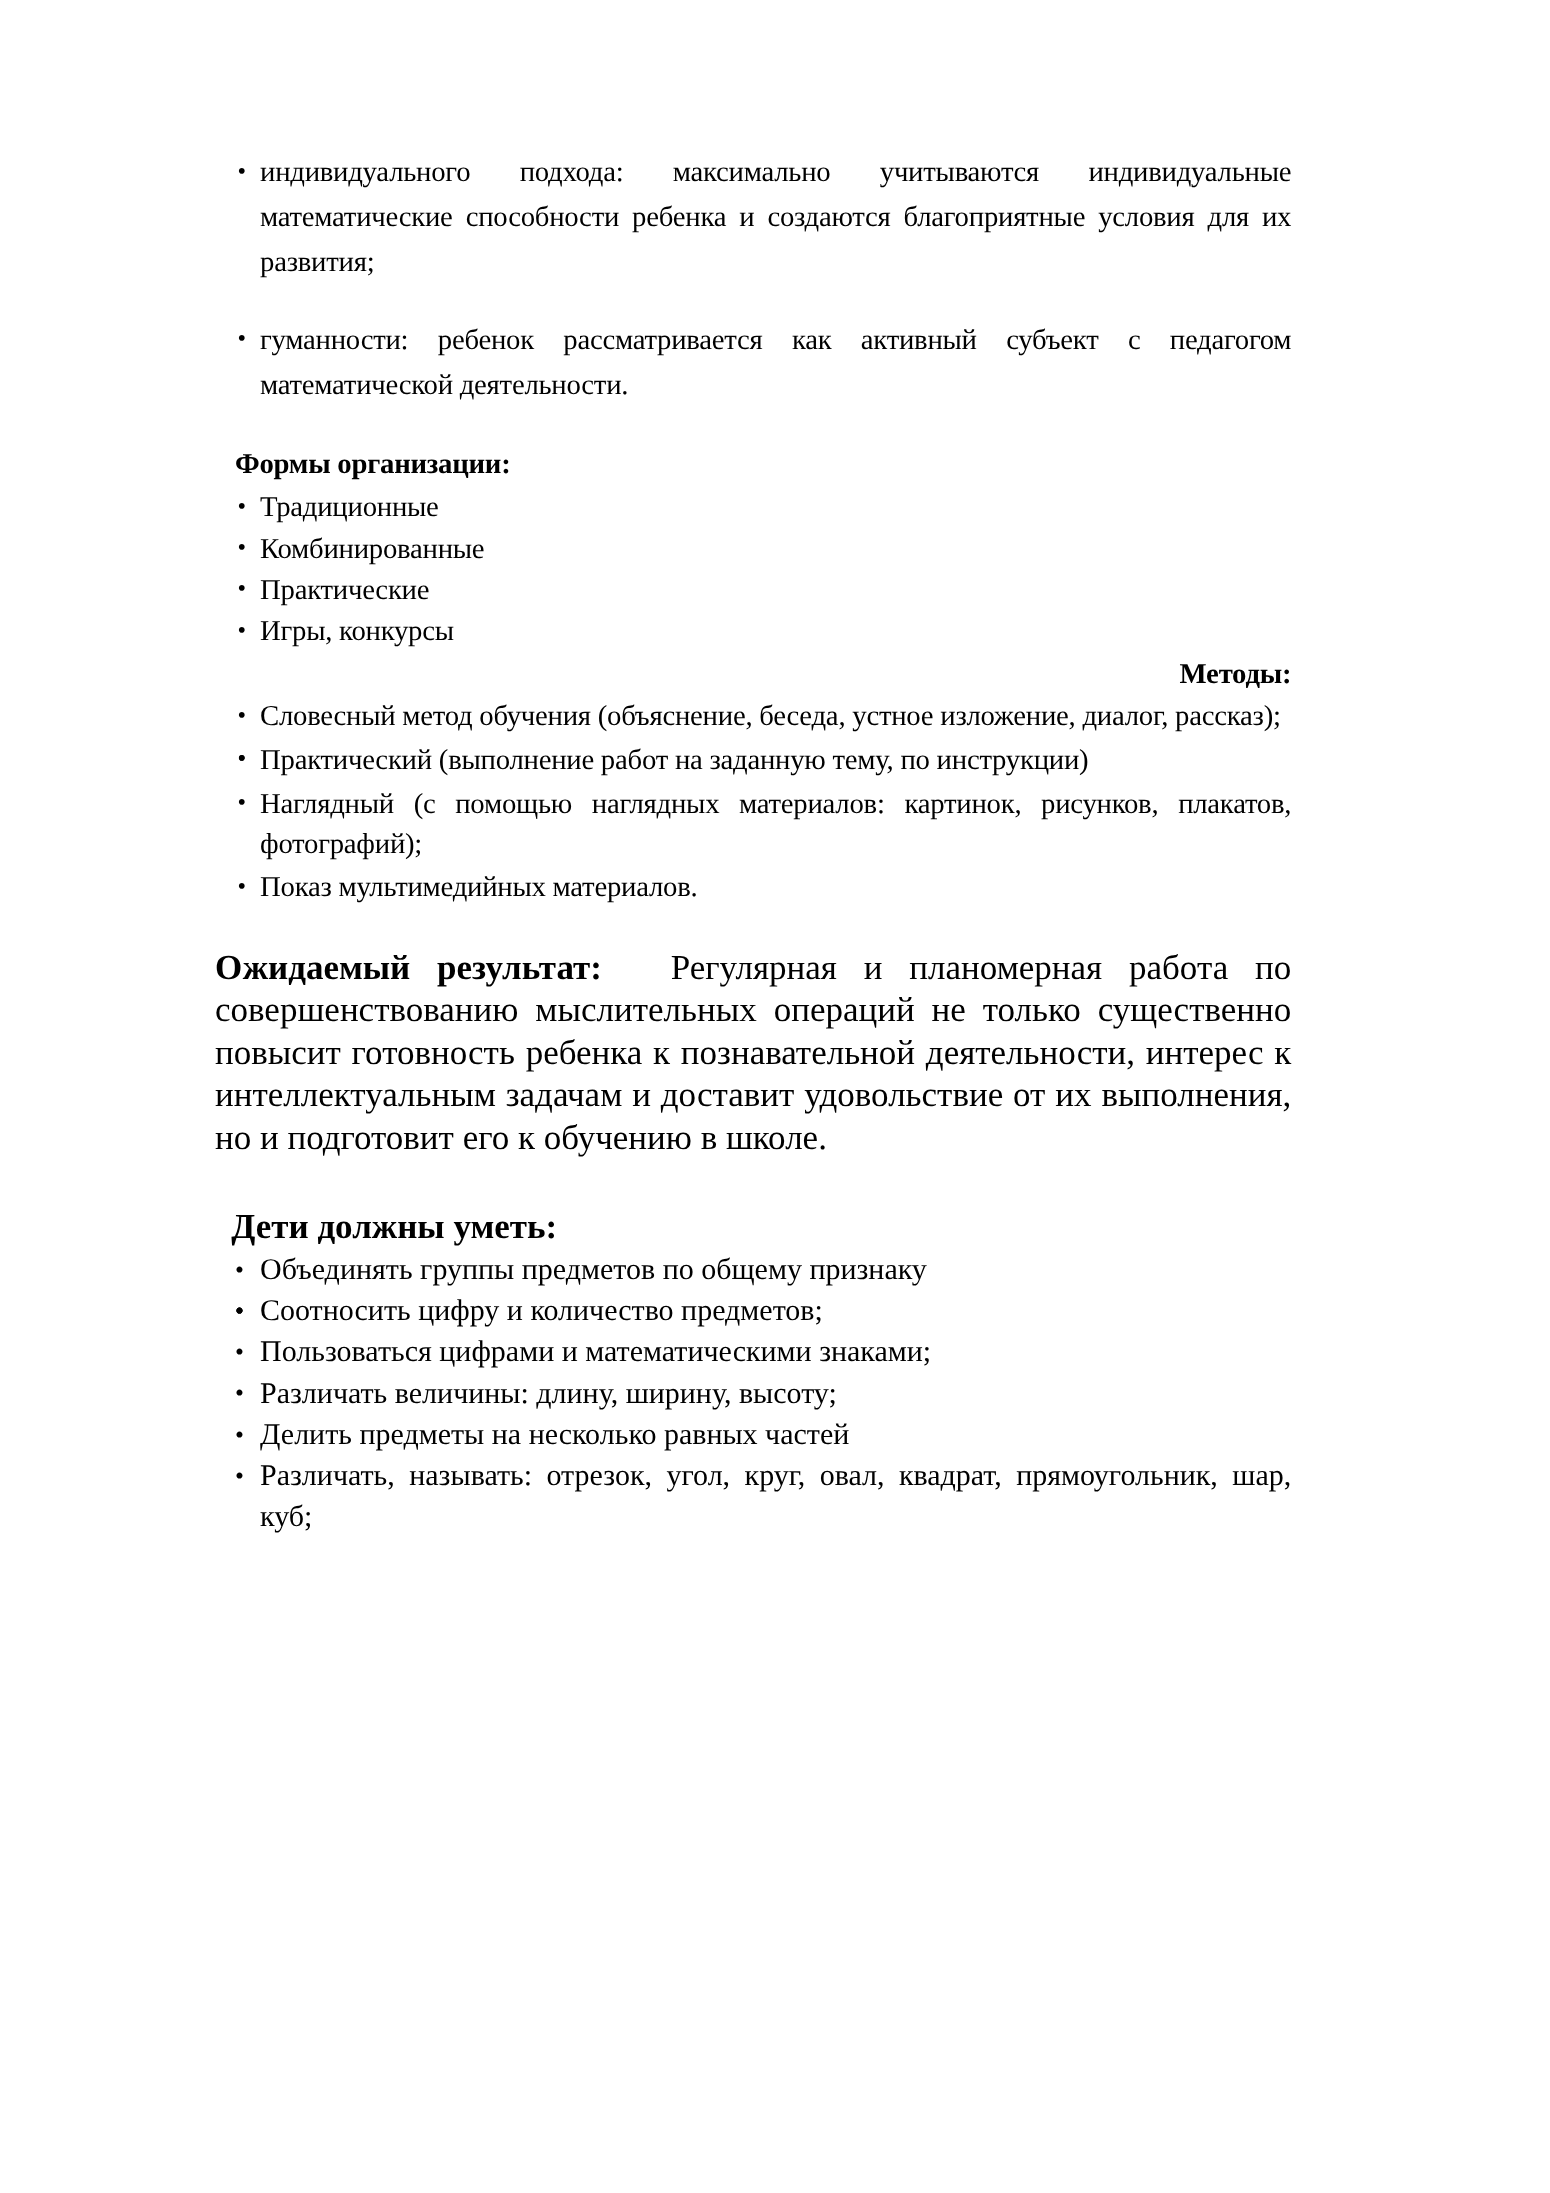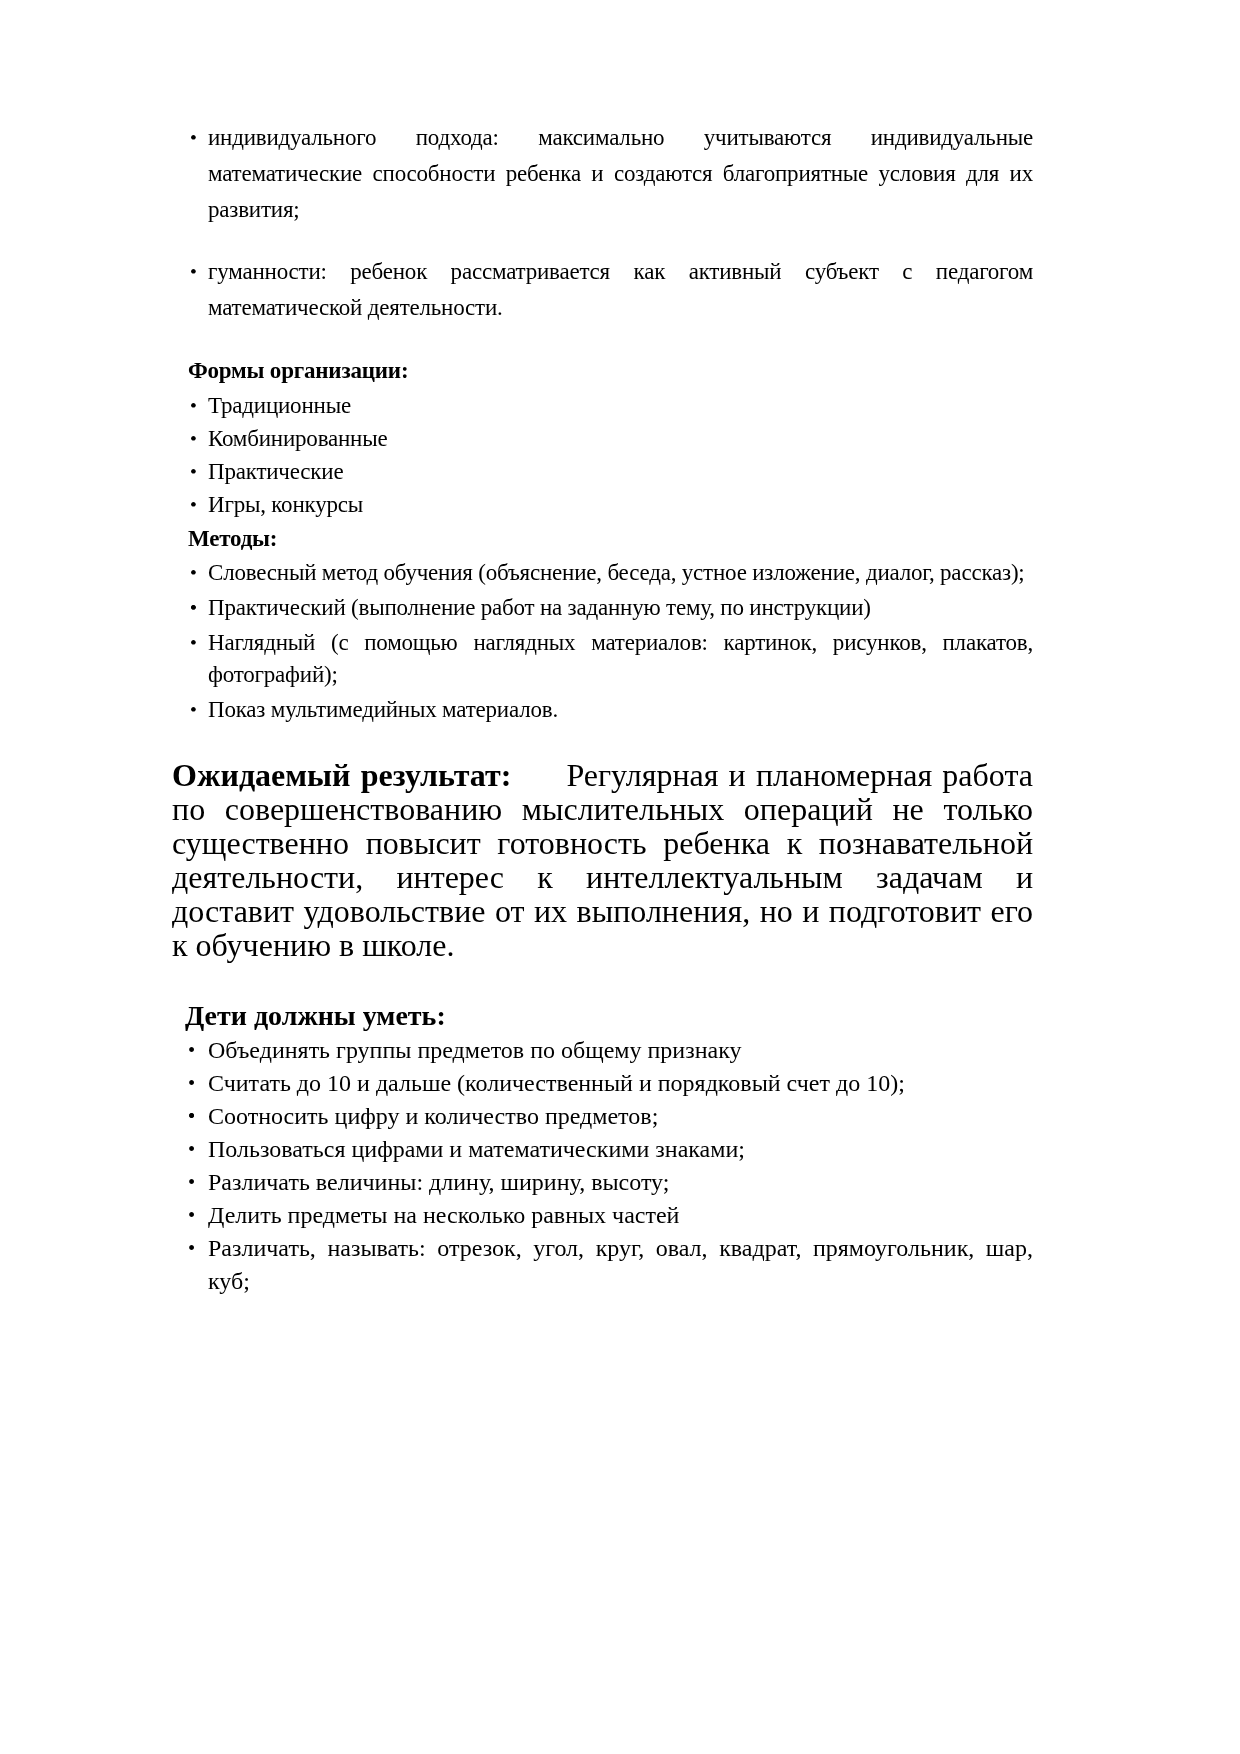--- a/index.html
+++ b/index.html
@@ -23,34 +23,34 @@
   ul.blist{list-style:none;margin:0;padding:0;}
   ul.blist li{position:relative;padding-left:20px;text-align:justify;}
   .marker{position:absolute;left:2px;top:0;font-size:0.85em;}
   
   .principles li{line-height:36px;margin-bottom:26px;}
   .principles li:last-child{margin-bottom:0;}
   
   .lead{margin:28px 0 0 0;line-height:36px;text-align:justify;}
   
   .h{font-weight:bold;margin:27px 0 0 0;line-height:36px;}
-  .h-methods{font-weight:bold;margin:0;line-height:36px;}
+  .h-methods{font-weight:bold;margin:0;line-height:36px;text-align:right;}
   
   .intro{margin:22px 0 0 0;line-height:33px;}
   
   .forms li{line-height:33px;}
   
   .methods li{line-height:32px;margin-bottom:3px;}
   .methods li:last-child{margin-bottom:0;}
   
   .expected{
     margin:32px 0 0 -16px;
     line-height:34px;
     text-align:justify;
-    font-size:32px;
+    font-size:28px;
     letter-spacing:0;
   }
   .expected b{font-weight:bold;}
   .tabgap{display:inline-block;width:55px;}
   
   .skills-h{
     font-weight:bold;
     margin:36px 0 0 -3px;
     line-height:36px;
     font-size:28px;
@@ -128,21 +128,20 @@
 
     <p class="skills-h">Дети должны уметь:</p>
 
     <ul class="blist skills">
       <li>
         <span class="marker">•</span>
         <span>Объединять группы предметов по общему признаку</span>
       </li>
       <li>
         <span class="marker">•</span>
-        <span>Считать до 10 и дальше (количественный и порядковый счет до 10);</span>
       </li>
       <li>
         <span class="marker">•</span>
       </li>
       <li>
         <span class="marker">•</span>
         <span>Соотносить цифру и количество предметов;</span>
       </li>
       <li>
         <span class="marker">•</span>

